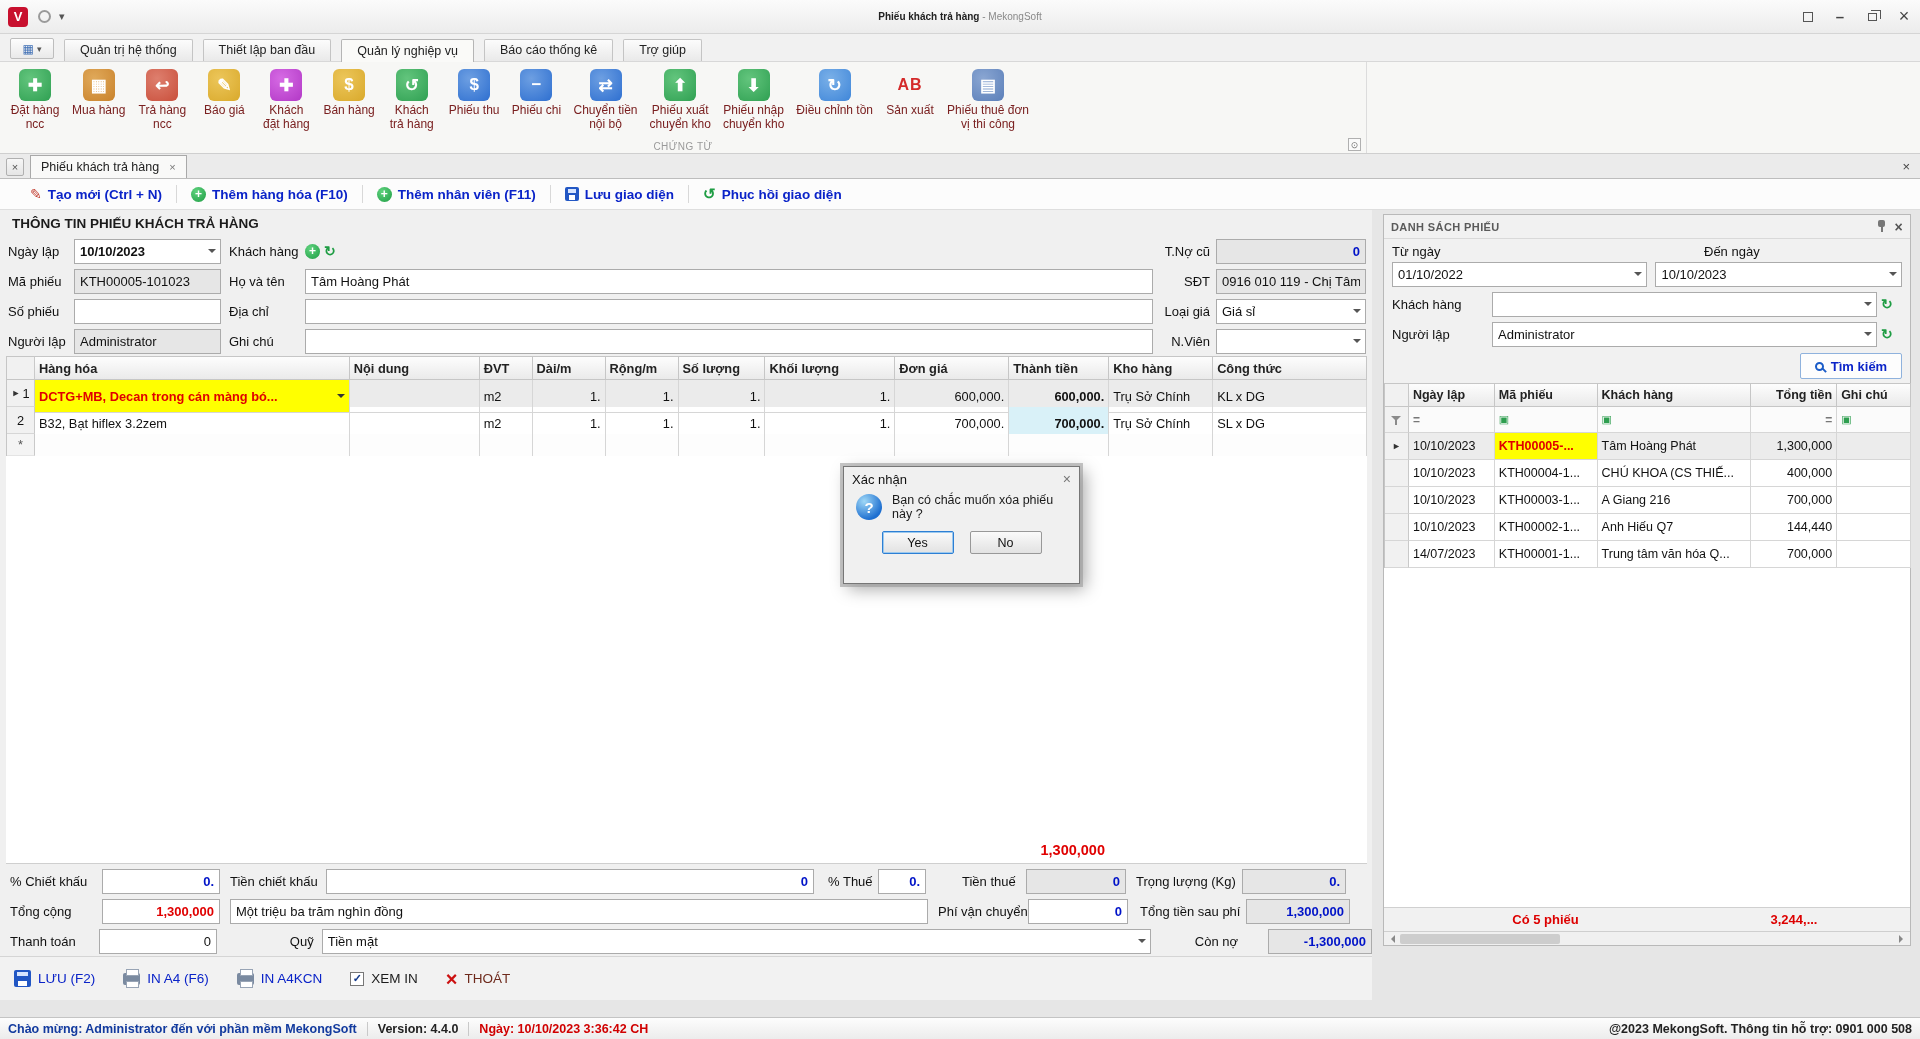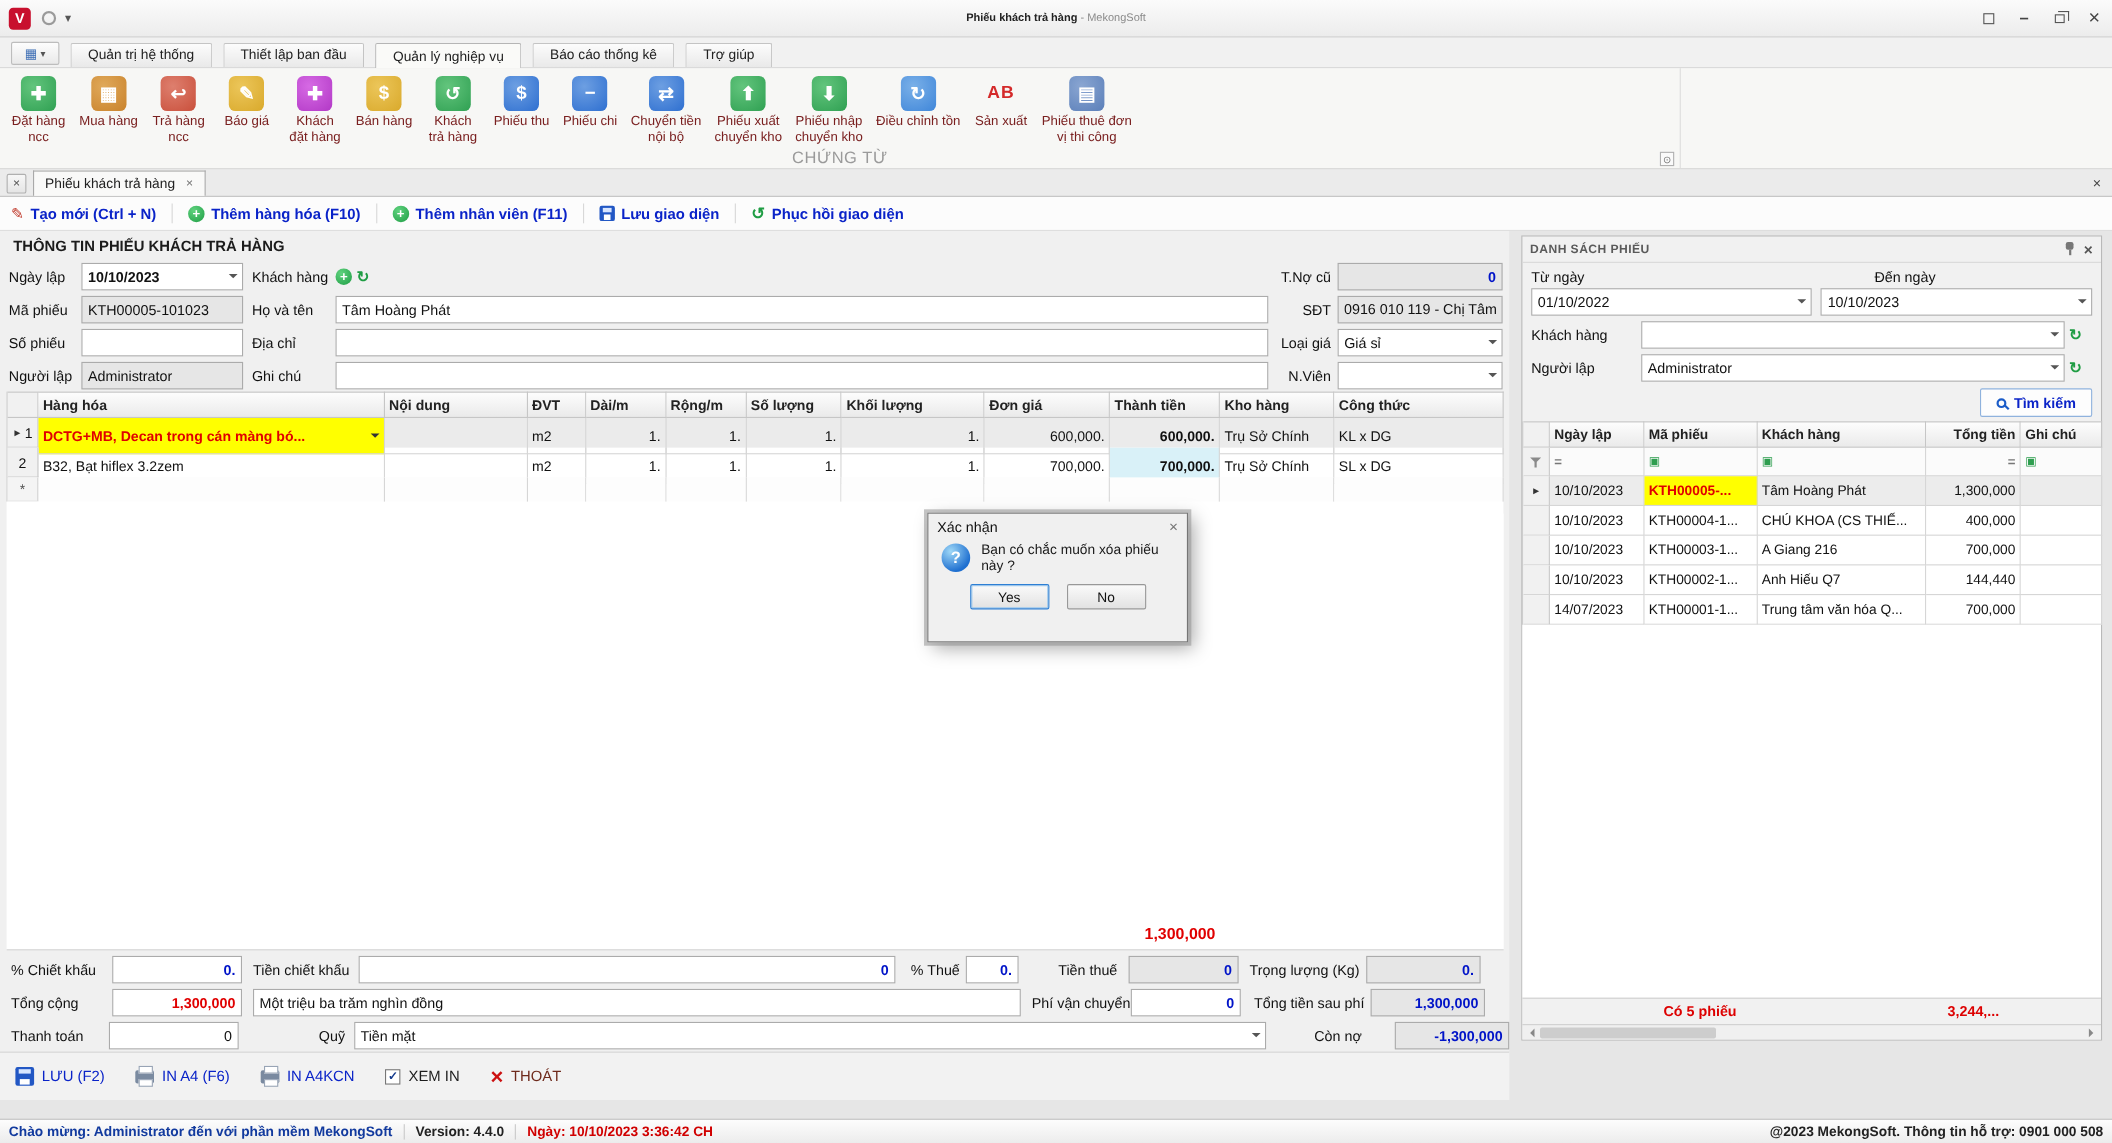--- a/index.html
+++ b/index.html
@@ -28,55 +28,55 @@
   
   .menubar { height:28px; background:#f1f1f1; display:flex; align-items:flex-end; padding-left:10px; border-bottom:1px solid #d8d8d8; }
   .menu-grid-btn { width:44px; height:21px; margin:0 10px 2px 0; border:1px solid #bdbdbd; background:linear-gradient(#fdfdfd,#e9e9e9); border-radius:2px; display:flex; align-items:center; justify-content:center; gap:3px; color:#555; font-size:10px; }
   .menu-grid-btn::before { content:"▦"; font-size:12px; color:#3f6fb5; }
   .menu-grid-btn::after { content:"▾"; font-size:9px; }
   .mtab { padding:3px 15px 4px; margin-right:10px; border:1px solid #c4c4c4; border-bottom:none; background:linear-gradient(#fcfcfc,#e9e9e9); font-size:12.5px; color:#222; border-radius:2px 2px 0 0; }
   .mtab.active { background:#fafaf8; padding-top:4px; border-color:#b5b5b5; position:relative; top:1px; }
 
   
   .toolbar { height:92px; background:#f7f7f5; border-bottom:1px solid #cfcfcf; display:flex; }
-  .tool-group { position:relative; width:1528px; height:100%; border-right:1px solid #dcdcdc; display:flex; align-items:flex-start; padding:5px 4px 0 4px; }
+  .tool-group { position:relative; width:1367px; height:100%; border-right:1px solid #dcdcdc; display:flex; align-items:flex-start; padding:5px 4px 0 4px; }
   .tool-item { display:flex; flex-direction:column; align-items:center; min-width:62px; padding:2px 6px; }
   .ticon { width:32px; height:32px; border-radius:6px; display:flex; align-items:center; justify-content:center; color:#fff; font-size:17px; font-weight:bold; }
   .ti1 { background:radial-gradient(circle at 35% 30%, #63c57d, #2fa052); } .ti1::before{content:"✚";}
   .ti2 { background:radial-gradient(circle at 35% 30%, #e0a95a, #c9822b); } .ti2::before{content:"▦";}
   .ti3 { background:radial-gradient(circle at 35% 30%, #de7f6e, #c94f3b); } .ti3::before{content:"↩";}
   .ti4 { background:radial-gradient(circle at 35% 30%, #ecc65a, #d9a92b); } .ti4::before{content:"✎";}
   .ti5 { background:radial-gradient(circle at 35% 30%, #d66ae4, #b238c6); } .ti5::before{content:"✚";}
   .ti6 { background:radial-gradient(circle at 35% 30%, #ecc65a, #d9a92b); } .ti6::before{content:"$";}
   .ti7 { background:radial-gradient(circle at 35% 30%, #63c57d, #2fa052); } .ti7::before{content:"↺";}
   .ti8 { background:radial-gradient(circle at 35% 30%, #6d9fe2, #2e6fd0); } .ti8::before{content:"$";}
   .ti9 { background:radial-gradient(circle at 35% 30%, #6d9fe2, #2e6fd0); } .ti9::before{content:"−";}
   .ti10{ background:radial-gradient(circle at 35% 30%, #6d9fe2, #2e6fd0); } .ti10::before{content:"⇄";}
   .ti11{ background:radial-gradient(circle at 35% 30%, #63c57d, #2fa052); } .ti11::before{content:"⬆";}
   .ti12{ background:radial-gradient(circle at 35% 30%, #63c57d, #2fa052); } .ti12::before{content:"⬇";}
   .ti13{ background:radial-gradient(circle at 35% 30%, #7ab0e8, #3f86d9); } .ti13::before{content:"↻";}
   .ti14{ background:none; color:#d42a2a; font-size:16px; letter-spacing:1px; } .ti14::before{content:"AB";}
   .ti15{ background:radial-gradient(circle at 35% 30%, #8aa6d2, #5b7fb9); } .ti15::before{content:"▤";}
   .tlabel { margin-top:3px; font-size:12px; line-height:1.15; color:#7a2020; text-align:center; white-space:pre-line; }
-  .group-label { position:absolute; bottom:1px; left:0; width:100%; text-align:center; font-size:15px; color:#9a9a9a; letter-spacing:.5px; }
+  .group-label { position:absolute; bottom:1px; left:0; width:100%; text-align:center; font-size:10px; color:#9a9a9a; letter-spacing:.5px; }
   .group-launcher { position:absolute; right:5px; bottom:2px; width:13px; height:13px; border:1px solid #b0b0b0; background:#fafafa; color:#777; font-size:9px; display:flex; align-items:center; justify-content:center; }
   .group-launcher::before { content:"⊙"; }
 
   
   .doctabs { height:25px; background:#ebebeb; border-bottom:1px solid #bdbdbd; display:flex; align-items:flex-end; }
   .dt-close { width:18px; height:18px; margin:0 6px 2px 6px; border:1px solid #b0b0b0; background:linear-gradient(#f7f7f7,#e5e5e5); display:flex; align-items:center; justify-content:center; color:#555; font-size:11px; border-radius:2px; }
   .dt-close::before { content:"×"; }
   .dtab { height:23px; padding:0 10px; background:#f9f9f8; border:1px solid #a9a9a9; border-bottom:none; display:flex; align-items:center; font-size:12.5px; color:#222; }
   .dtab-x { margin-left:10px; color:#777; font-size:11px; }
   .dtab-x::before { content:"×"; }
   .dt-right-close { margin-left:auto; margin-right:10px; margin-bottom:4px; color:#444; font-size:13px; }
   .dt-right-close::before { content:"×"; }
 
   
-  .actionbar { height:31px; background:#fcfcfc; border-bottom:1px solid #dedede; display:flex; align-items:center; padding-left:4px; }
+  .actionbar { height:31px; background:#fcfcfc; border-bottom:1px solid #dedede; display:flex; align-items:center; padding-left:24px; }
   .act { display:flex; align-items:center; gap:6px; font-size:13.5px; font-weight:bold; color:#0a23c8; padding:0 6px; }
   .vsep { width:1px; height:18px; background:#d8d8d8; margin:0 8px; }
   .ic-pencil { color:#c0392b; font-size:14px; font-weight:normal; }
   .ic-pencil::before { content:"✎"; }
   .plus-circle { width:15px; height:15px; border-radius:50%; background:radial-gradient(circle at 35% 30%, #5fd27e, #1f9d44); color:#fff; font-size:12px; font-weight:bold; display:flex; align-items:center; justify-content:center; }
   .plus-circle::before { content:"+"; line-height:1; }
   .disk { width:14px; height:14px; background:#2257c4; border-radius:2px; position:relative; }
   .disk::before { content:""; position:absolute; top:2px; left:3px; right:3px; height:4px; background:#d7e5ff; }
   .disk::after { content:""; position:absolute; bottom:1px; left:4px; right:4px; height:5px; background:#fff; }
   .ic-restore { color:#1f9d44; font-size:15px; font-weight:bold; }

